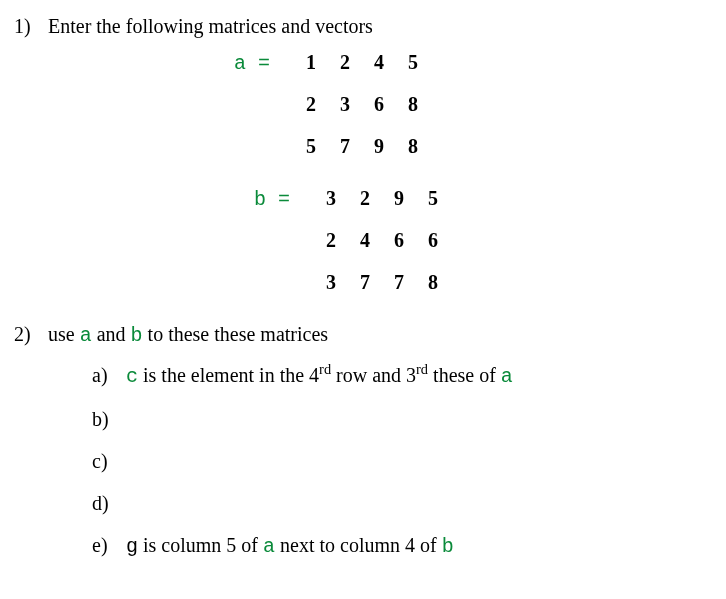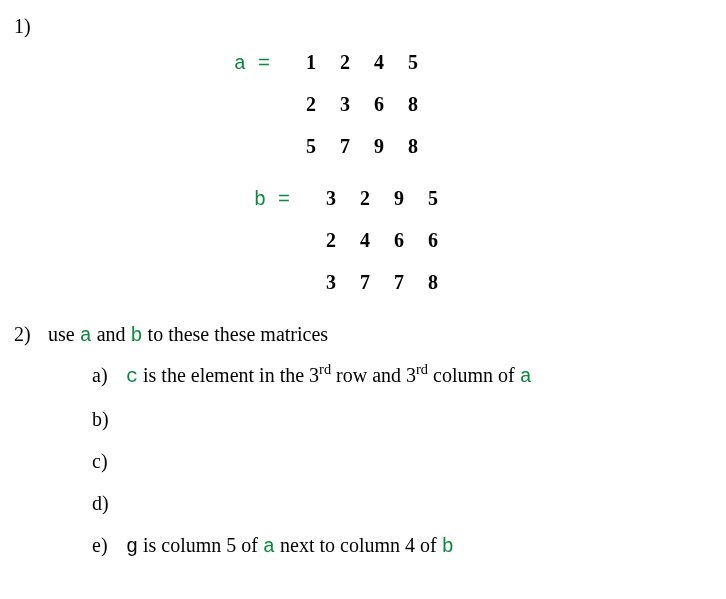--- a/index.html
+++ b/index.html
@@ -72,20 +72,21 @@
   }
   .matrix-b {
     margin-left: 240px;
   }
 </style>
 </head>
 <body>
 
 <div class="row">
   <span class="qnum">1)</span>
+  <span>Enter the following matrices and vectors</span>
 </div>
 
 <div class="matrix-block">
   <span class="matrix-label">a =</span>
   <span class="matrix">
     <span class="mrow">
       <span class="mcell">1</span>
       <span class="mcell">2</span>
       <span class="mcell">4</span>
       <span class="mcell">5</span>
@@ -134,21 +135,21 @@
   <span>
     <span>use </span><span class="code-var">a</span><span> and </span><span class="code-var">b</span><span> to these these matrices</span>
   </span>
 </div>
 
 <div class="sublist">
 
   <div class="subrow">
     <span class="sublabel">a)</span>
     <span>
-      <span class="code-var">c</span><span> is the element in the 3</span><span class="narr-ord">rd</span><span> row and 3</span><span class="narr-ord">rd</span><span> column of </span><span class="code-var">a</span>
+      <span class="code-var">c</span><span> is the element in the 4</span><span class="narr-ord">rd</span><span> row and 3</span><span class="narr-ord">rd</span><span> these of </span><span class="code-var">a</span>
     </span>
   </div>
 
   <div class="subrow">
     <span class="sublabel">b)</span>
   </div>
 
   <div class="subrow">
     <span class="sublabel">c)</span>
   </div>

